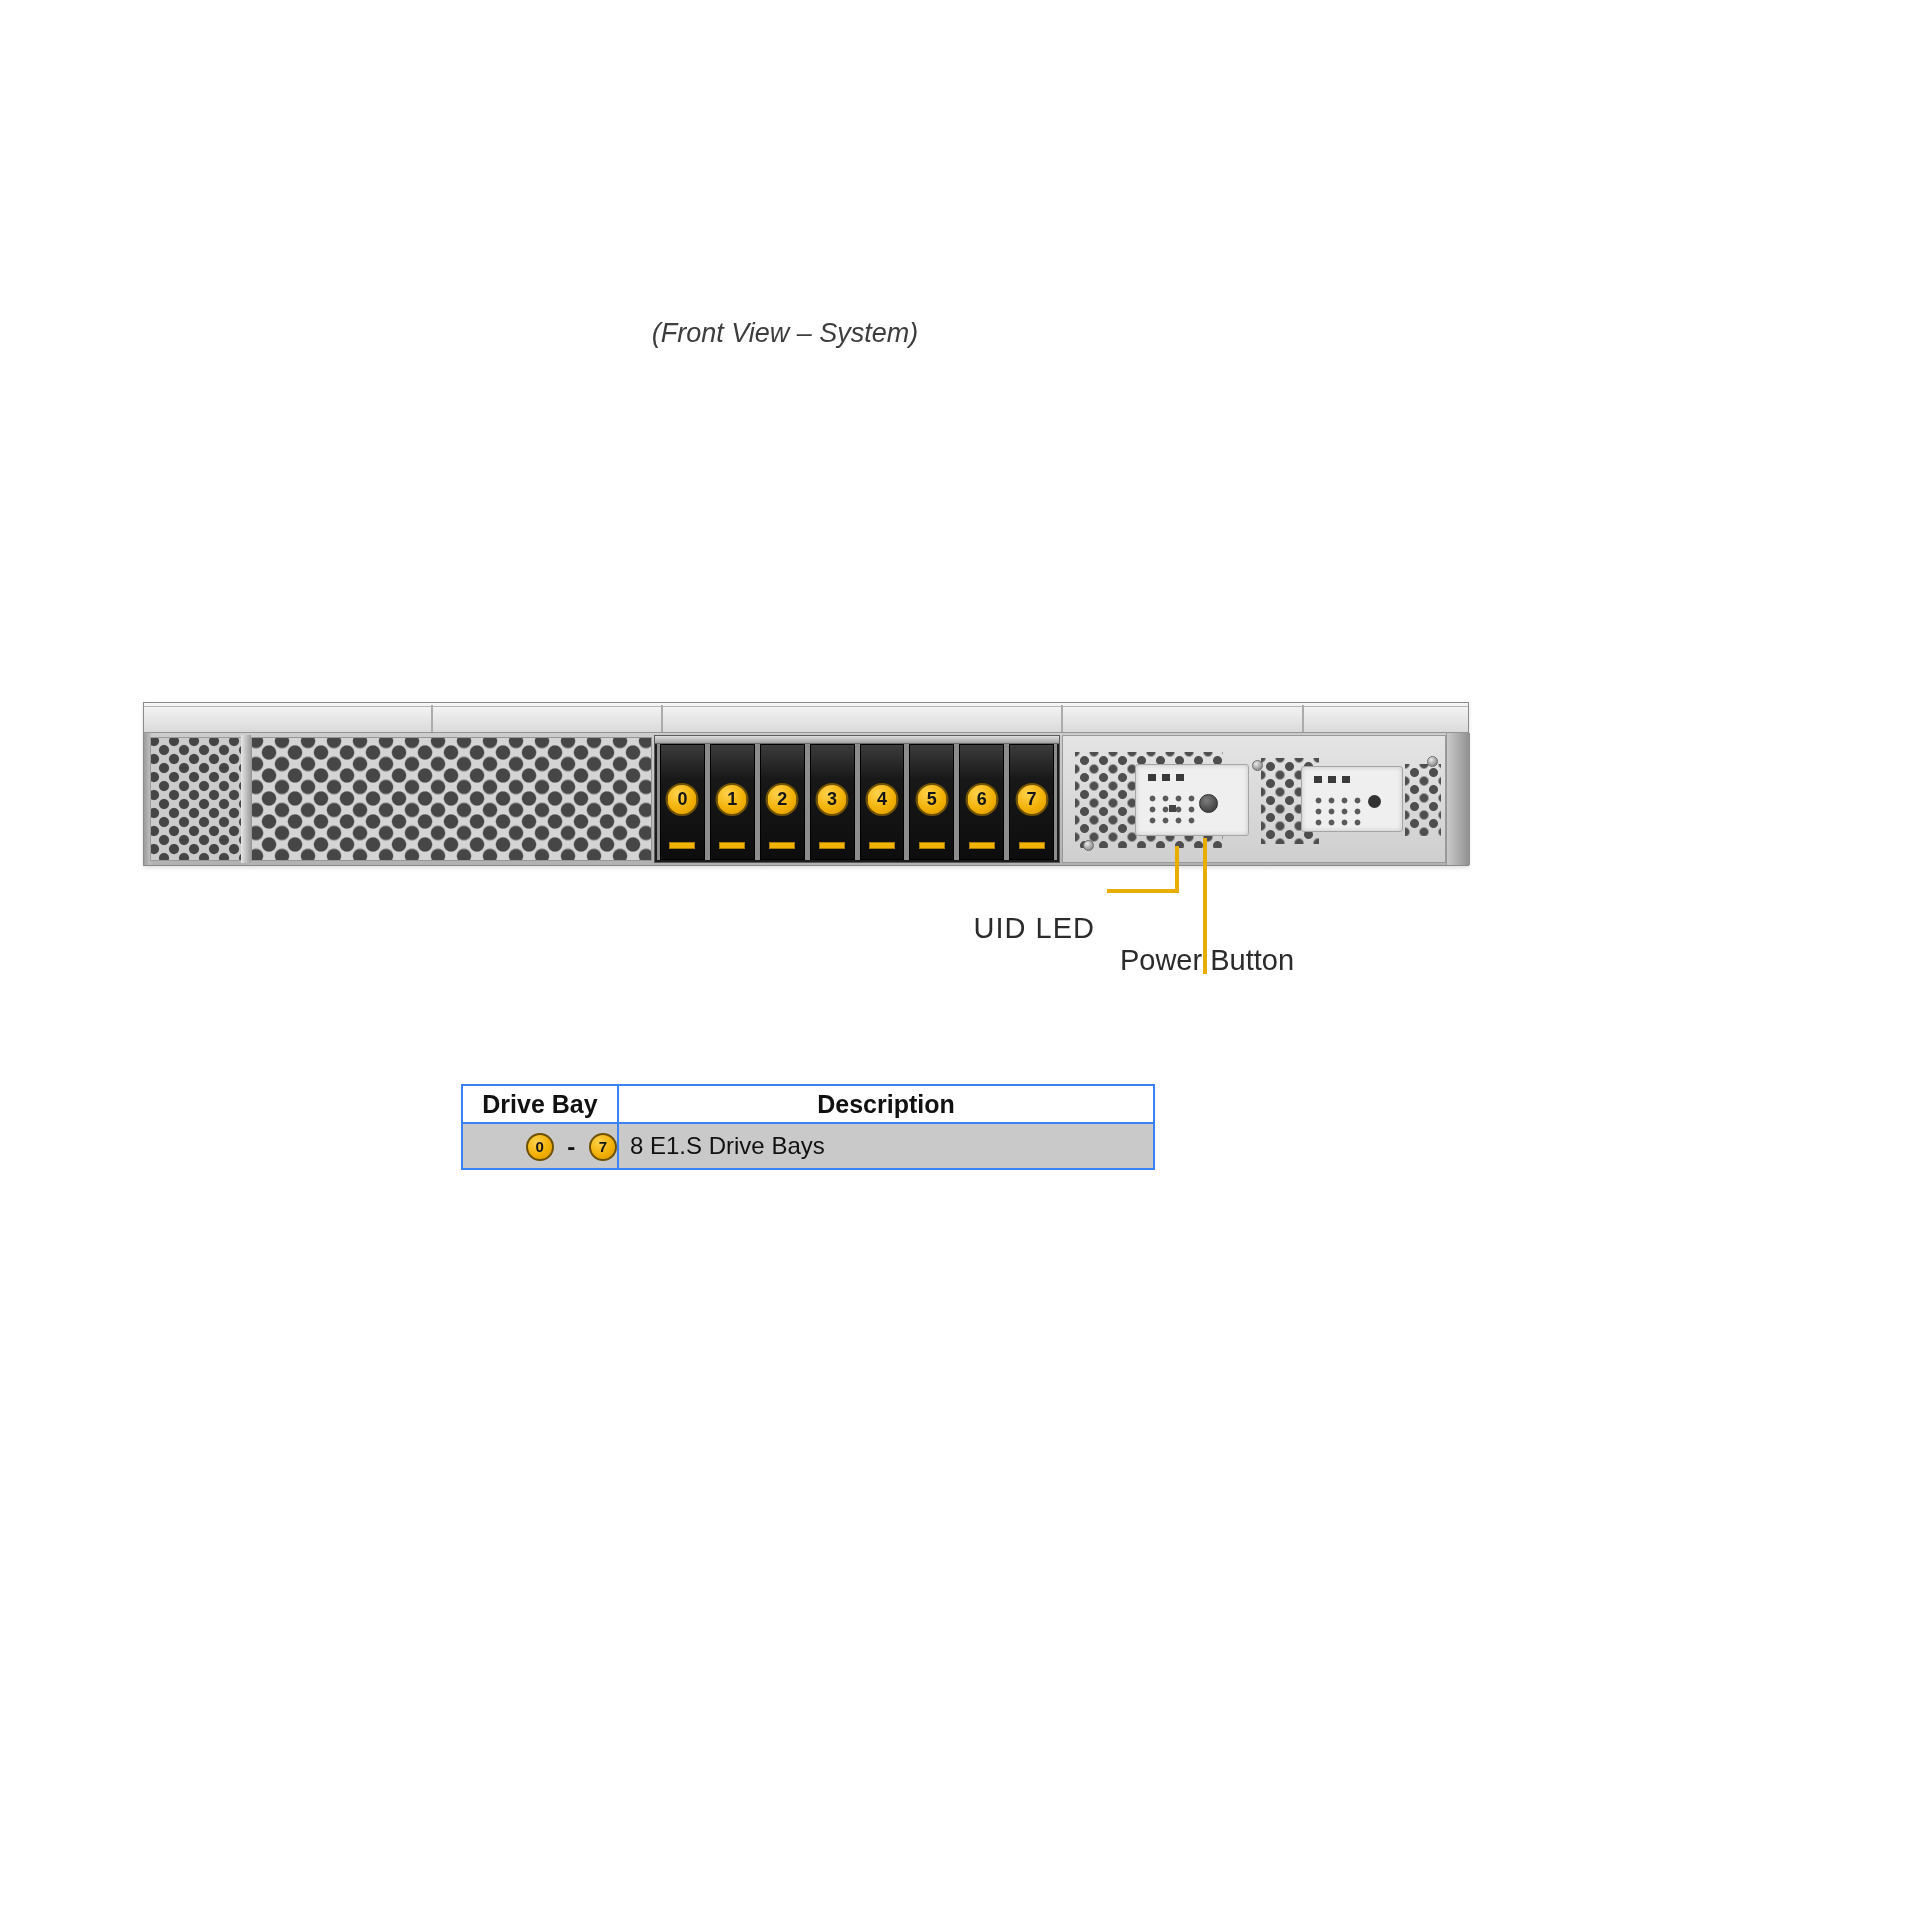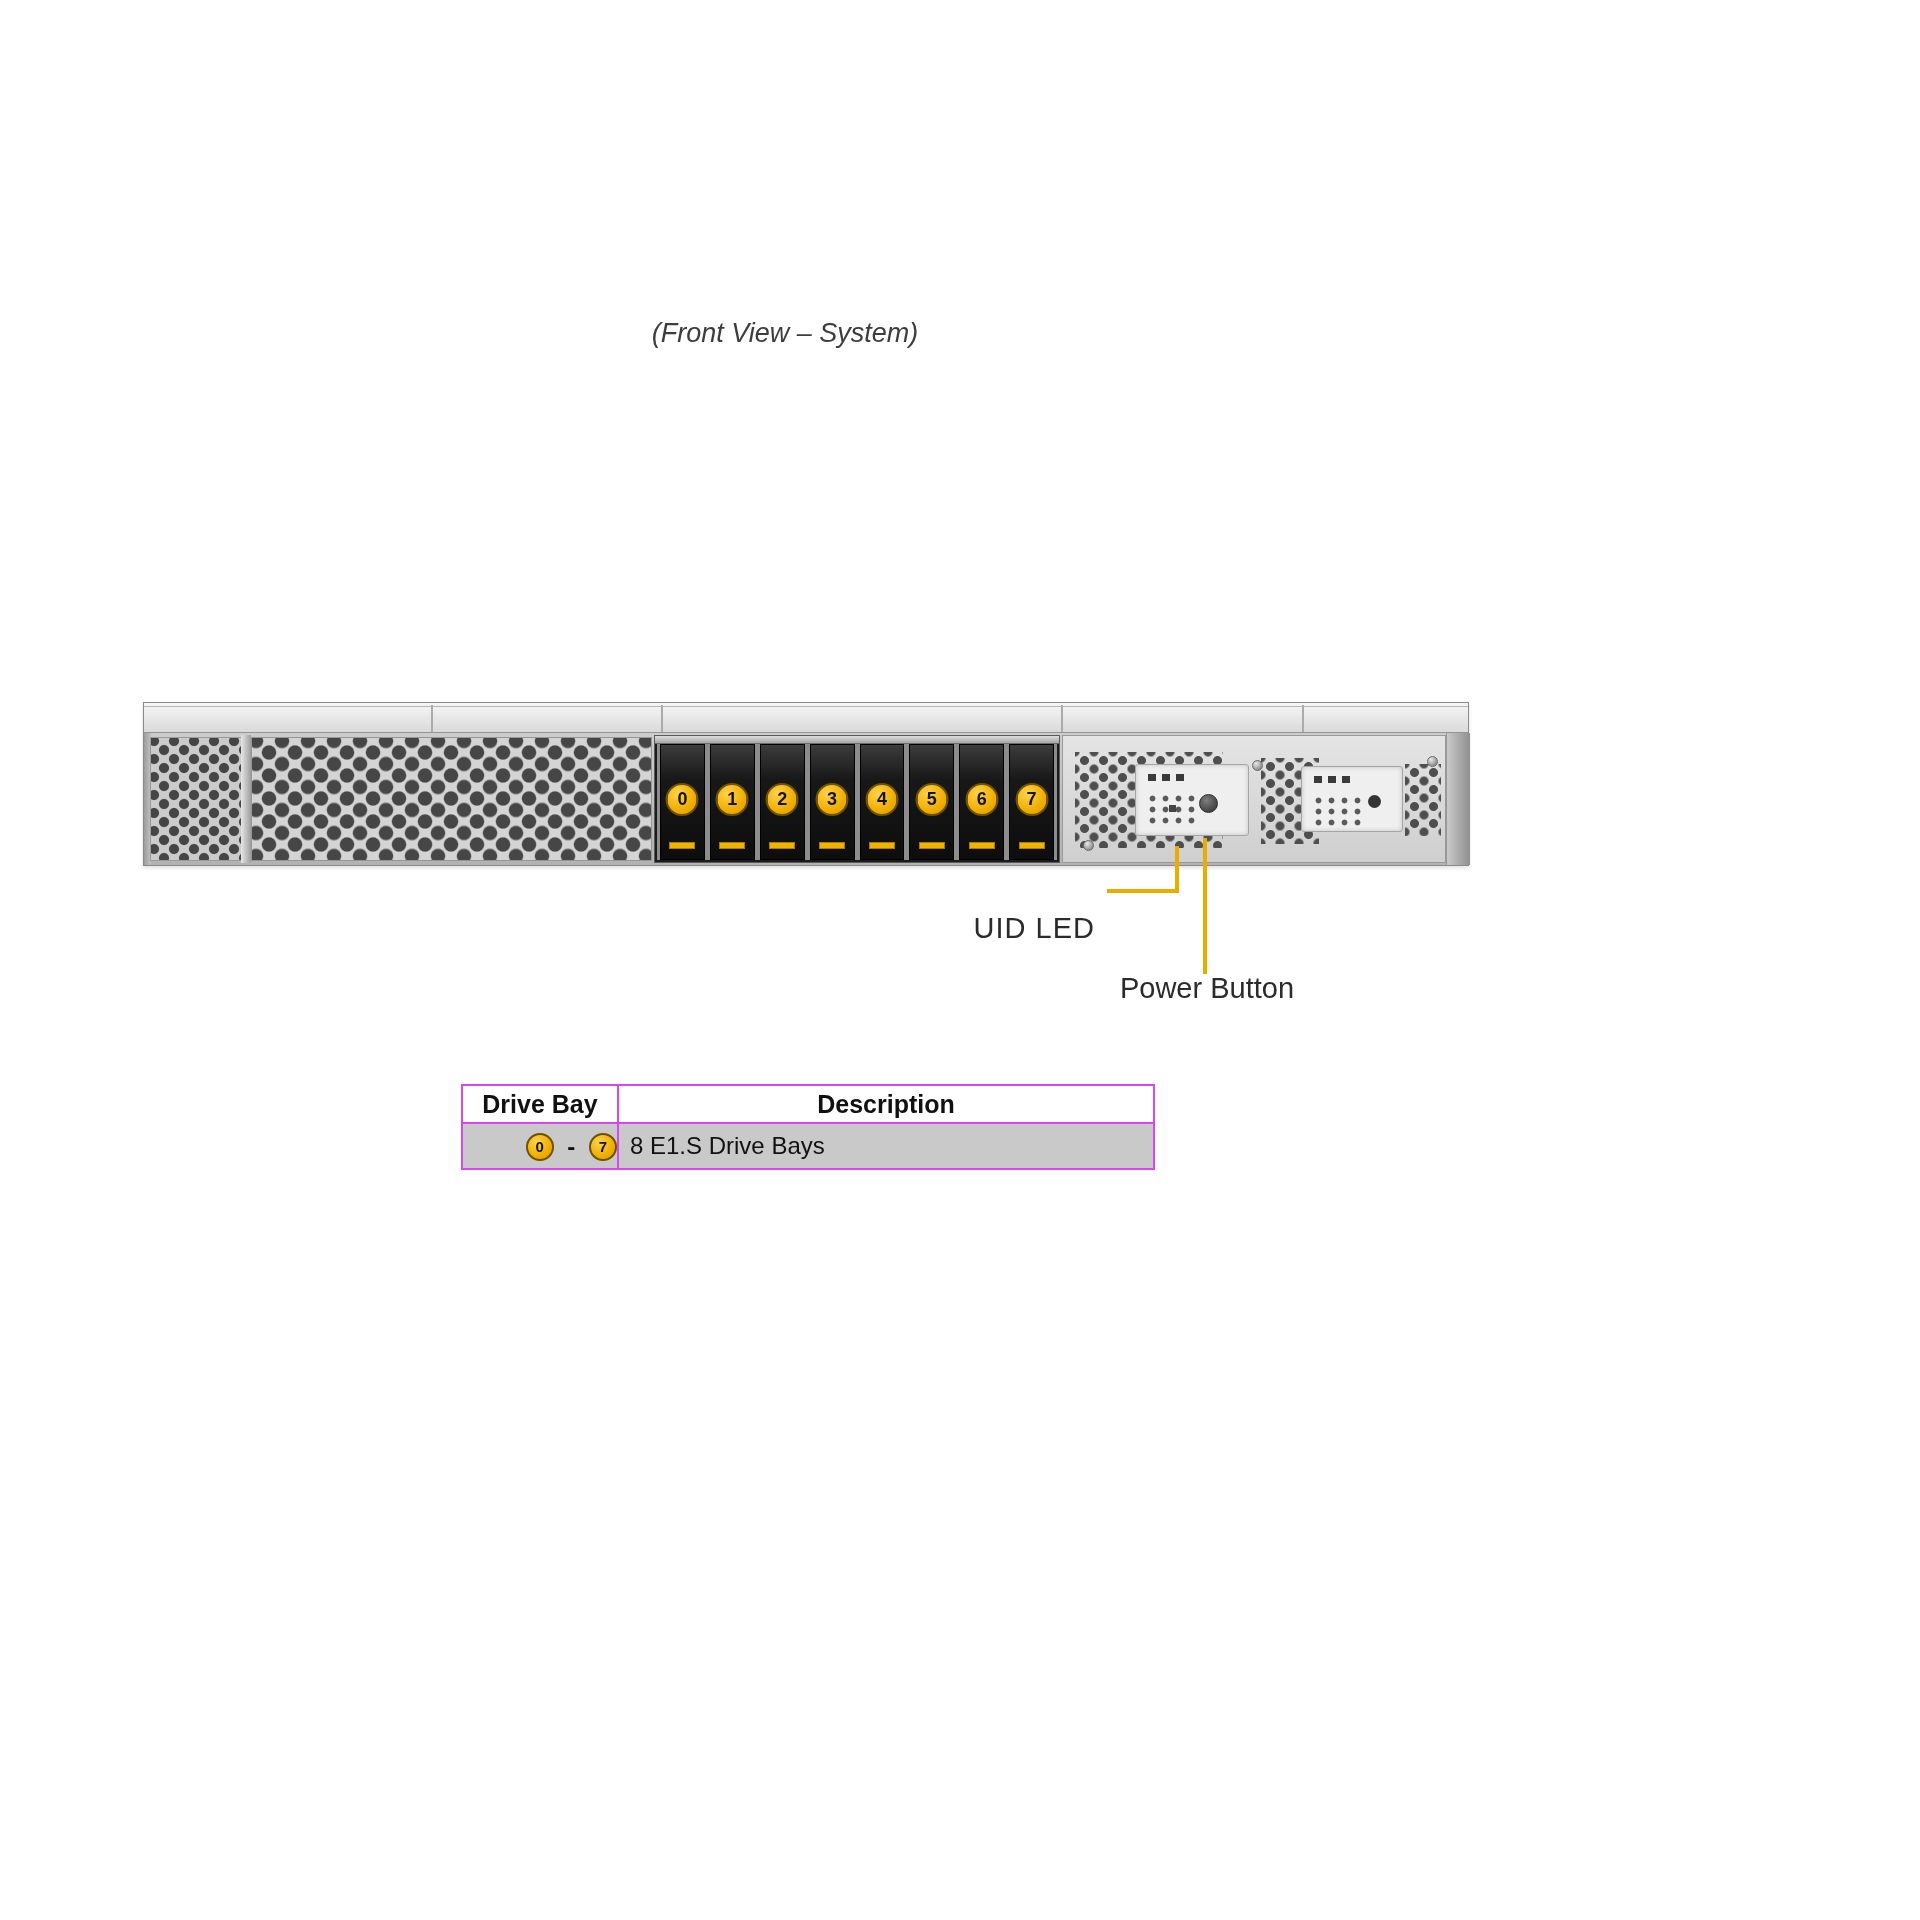--- a/index.html
+++ b/index.html
@@ -162,28 +162,28 @@
 
   
   .callout-line { position:absolute; background:#e9ad00; }
   .uid-h { left:1107px; top:889px; width:72px; height:4px; }
   .uid-v { left:1175px; top:846px; width:4px; height:47px; }
   .pwr-v { left:1203px; top:838px; width:4px; height:136px; }
   .callout-label {
     position:absolute; font-size:29px; color:#2b2b2b; white-space:nowrap;
   }
   .label-uid { left:930px; top:876px; width:165px; text-align:right; letter-spacing:1px;margin-top:36px; }
-  .label-pwr { left:1207px; top:972px; transform:translateX(-50%); }
+  .label-pwr { left:1207px; top:944px; transform:translateX(-50%); }
 
   
   .spec-table {
     position:absolute; left:461px; top:1084px; width:694px;
     border-collapse:collapse; table-layout:fixed;
   }
-  .spec-table th, .spec-table td { border:2px solid #d946ef;margin-top:40px; }
+  .spec-table th, .spec-table td { border:2px solid #3b82f6;margin-top:40px; }
   .spec-table th {
     background:#ffffff; font-size:25px; font-weight:bold; color:#111;
     height:38px; text-align:center;
   }
   .spec-table td { background:#c9c9c9; font-size:24px; color:#111; height:46px; }
   .col-bay { width:156px; }
   .bay-cell { text-align:right; }
   .desc-cell { text-align:left; padding-left:11px; }
   .tbadge {
     display:inline-flex; width:28px; height:28px; border-radius:50%;

